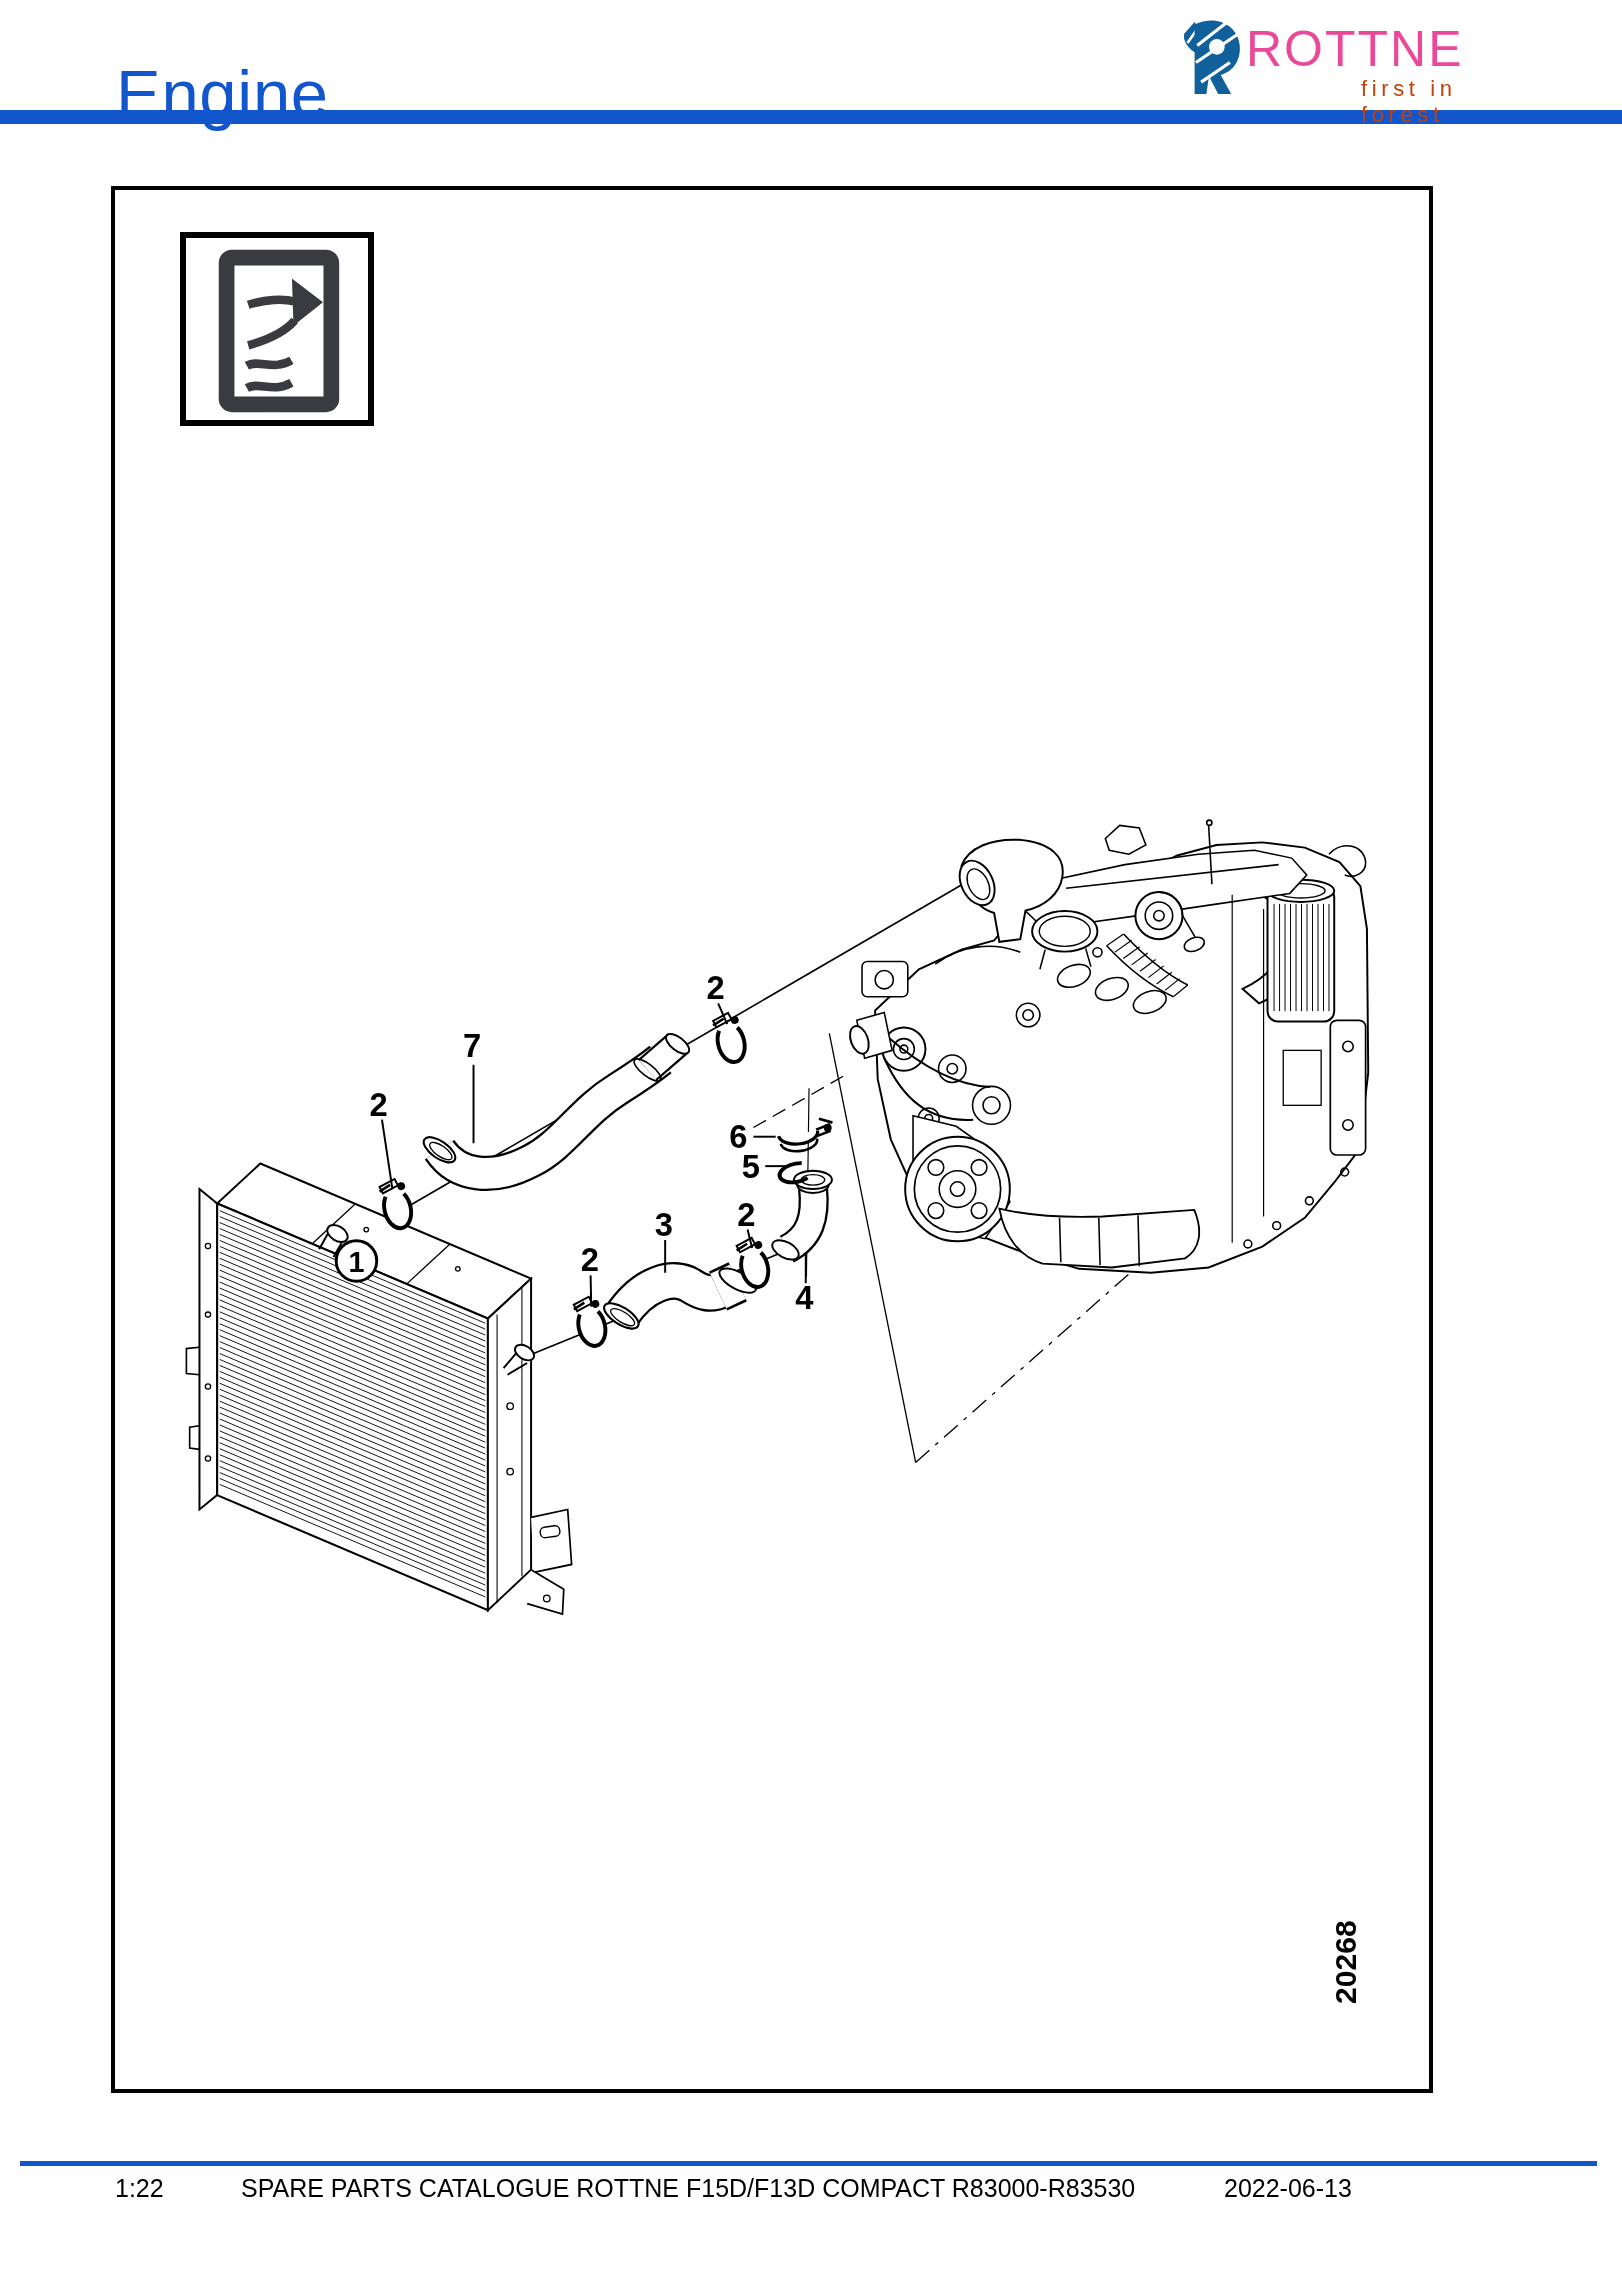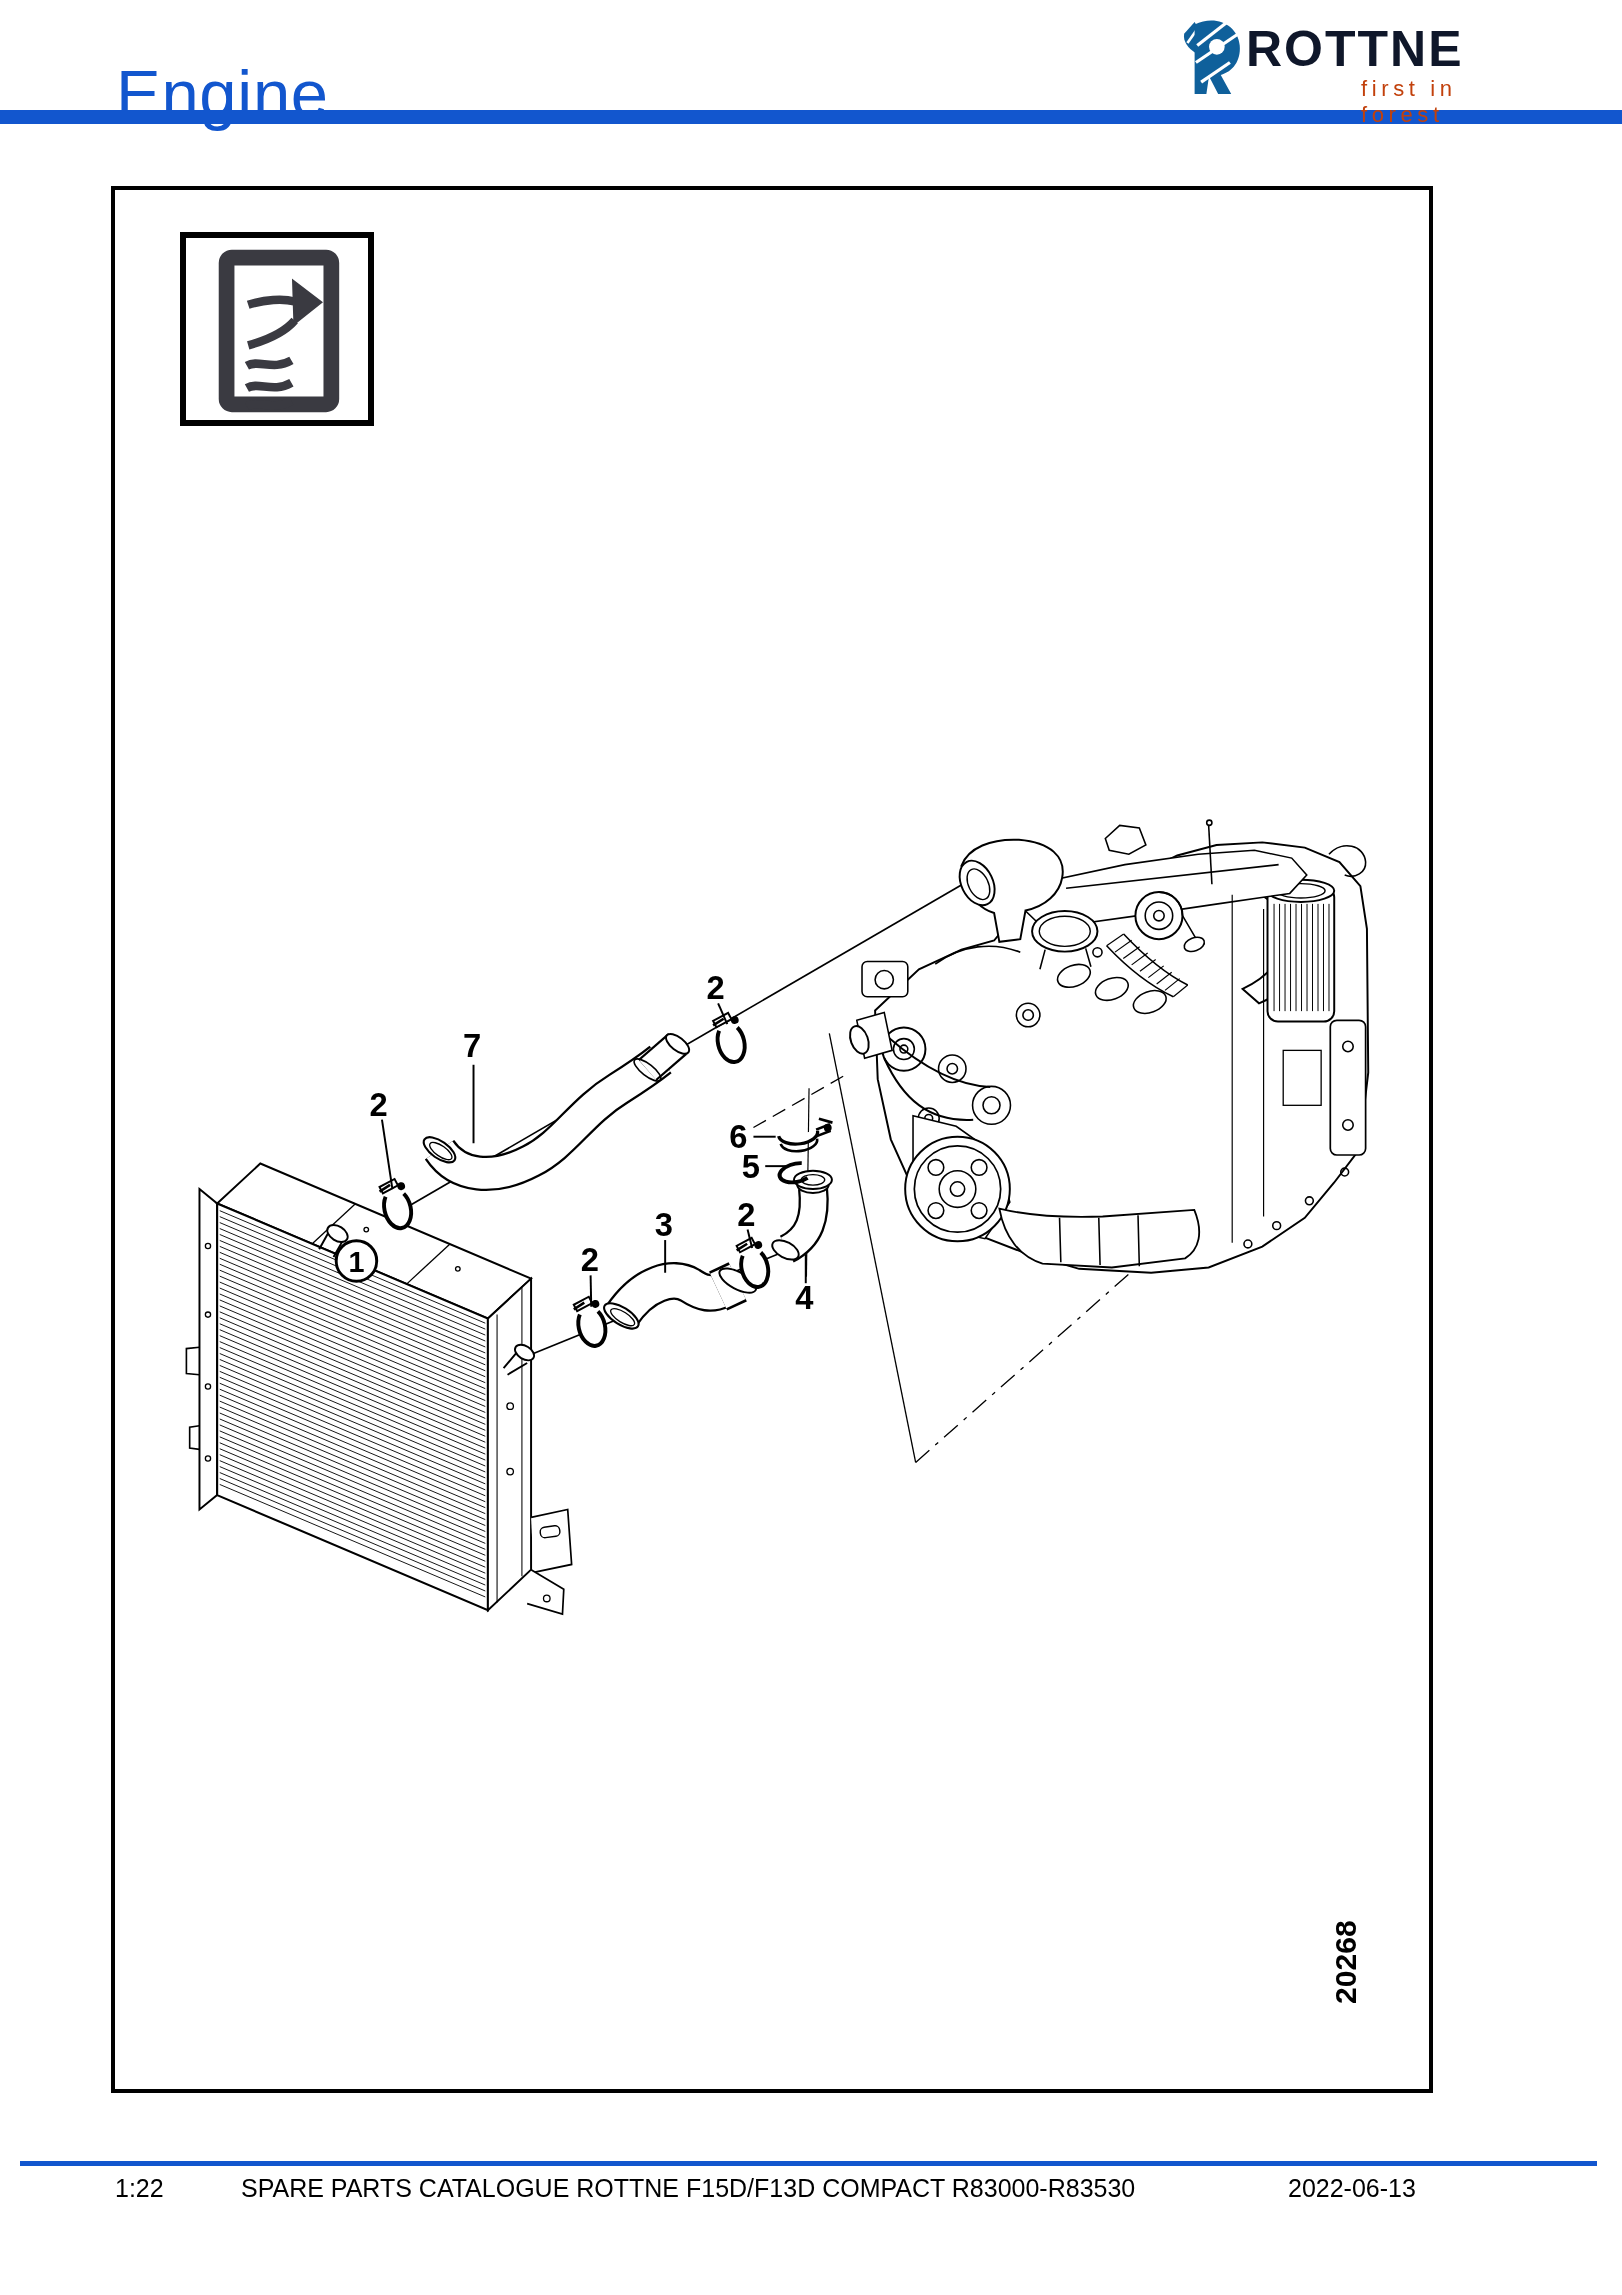--- a/index.html
+++ b/index.html
@@ -2,32 +2,32 @@
 <html style="font-size:10.5px"><head>
 <meta charset="utf-8">
 <style>
   html,body{margin:0;padding:0;background:#fff;}
   body{width:1622px;height:2295px;position:relative;font-family:"Liberation Sans",sans-serif;overflow:hidden;}
   .abs{position:absolute;}
   
   #page-title{left:116px;top:55px;font-size:67px;font-weight:400;color:#1256CE;letter-spacing:0.7px;}
   #header-bar{left:0;top:110px;width:1622px;height:13.7px;background:#1256CE;}
   #logo{left:1175px;top:11.8px;width:366px;height:92px;}
-  #logo-word{left:71px;top:7.9px;font-size:50px;font-weight:bold;color:#0f172a;letter-spacing:2px;}
+  #logo-word{left:71px;top:7.9px;font-size:50px;font-weight:normal;color:#ec4899;letter-spacing:2px;}
   #logo-tagline{left:186px;top:64px;font-size:22px;color:#c2410c;letter-spacing:4.6px;}
   
   #figure-box{left:111px;top:186px;width:1314px;height:1899px;border:4.6px solid #000;background:#fff;}
   #icon-box{left:180px;top:232px;width:182px;height:182px;border:6.5px solid #000;background:#fff;}
   #diagram{left:0;top:0;width:1622px;height:2295px;pointer-events:none;}
   
   #footer-rule{left:19.6px;top:2161px;width:1577px;height:4.6px;background:#1256CE;}
   .footer-text{top:2174px;font-size:25px;color:#000;white-space:nowrap;}
   #footer-scale{left:115px;}
   #footer-title{left:241px;text-align:center;}
-  #footer-date{left:1288px;}
+  #footer-date{left:1224px;}
 </style>
 </head>
 <body>
 
 <div class="abs" id="page-title">Engine</div>
 <div class="abs" id="header-bar"></div>
 
 <div class="abs" id="logo">
   <svg class="abs" style="left:0;top:2.6px" width="68" height="80" viewBox="0 0 104 122">
     <path d="M14,30 L30,12 L42,32 L32,60 C20,52 12,42 14,30 Z" fill="#0F609B"></path>

